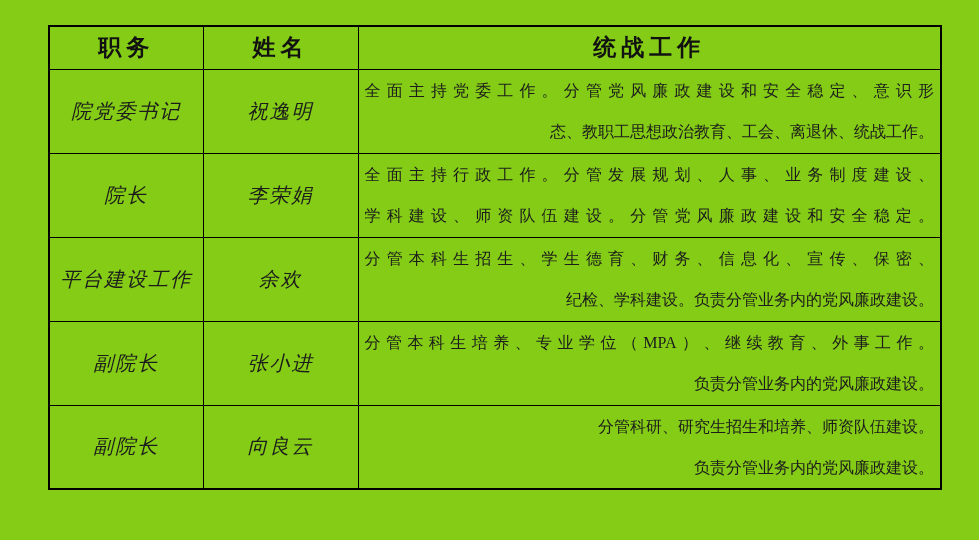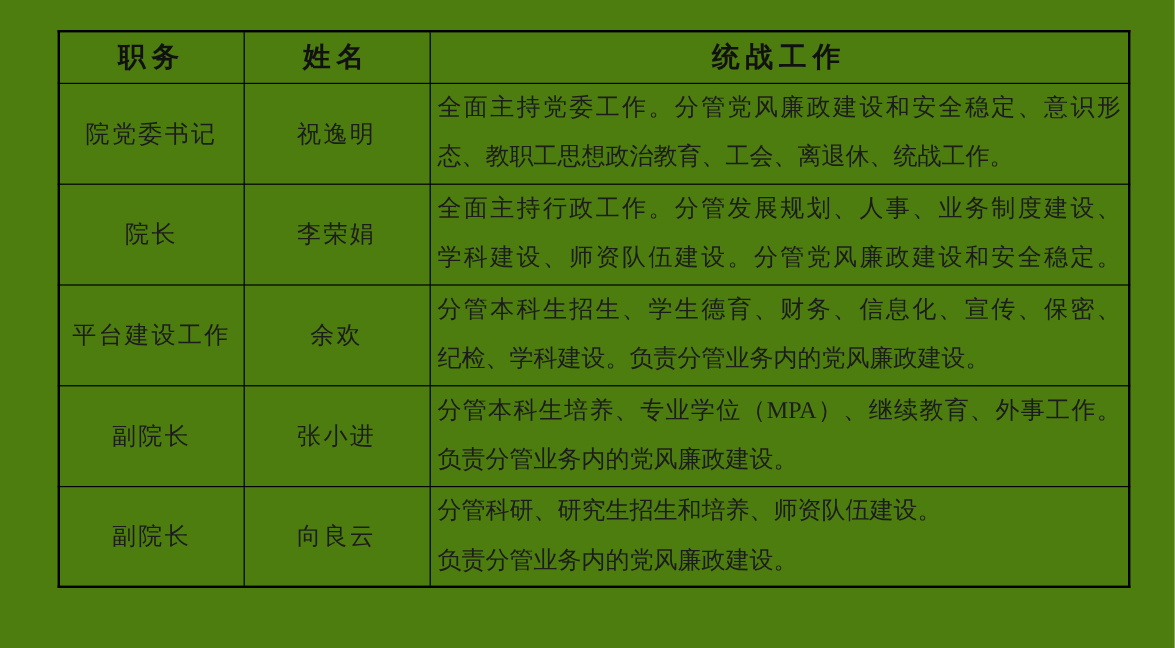--- a/index.html
+++ b/index.html
@@ -8,21 +8,21 @@
     width: 979px;
     height: 540px;
     background: #ffffff;
     font-family: "Liberation Serif", "DejaVu Serif", serif;
     color: #1c1c1c;
   }
   .page {
     position: relative;
     width: 979px;
     height: 540px;
-    background: #4d7c0f;
+    background: #84cc16;
     overflow: hidden;
   }
   table.duty-table {
     position: absolute;
     left: 48px;
     top: 25px;
     width: 892px;
     height: 464px;
     border-collapse: collapse;
     table-layout: fixed;
@@ -41,37 +41,38 @@
     font-weight: bold;
     letter-spacing: 5px;
     text-align: center;
     color: #111111;
   }
   td.pos-cell, td.name-cell {
     font-size: 20px;
     letter-spacing: 2px;
     text-align: center;
     color: #1c1c1c;
+    font-style: italic;
   }
   td.duty-cell {
     padding: 0 6px;
-    font-size: 20px;
+    font-size: 16px;
     color: #1c1c1c;
   }
   .duty-line {
     line-height: 41px;
     white-space: nowrap;
   }
   .line-fill {
     text-align: justify;
     text-align-last: justify;
     text-justify: inter-character;
   }
   .line-center {
-    text-align: left;
+    text-align: right;
   }
 </style>
 </head>
 <body>
 
 <div class="page">
   <table class="duty-table">
     <colgroup>
       <col style="width:154px">
       <col style="width:155px">

